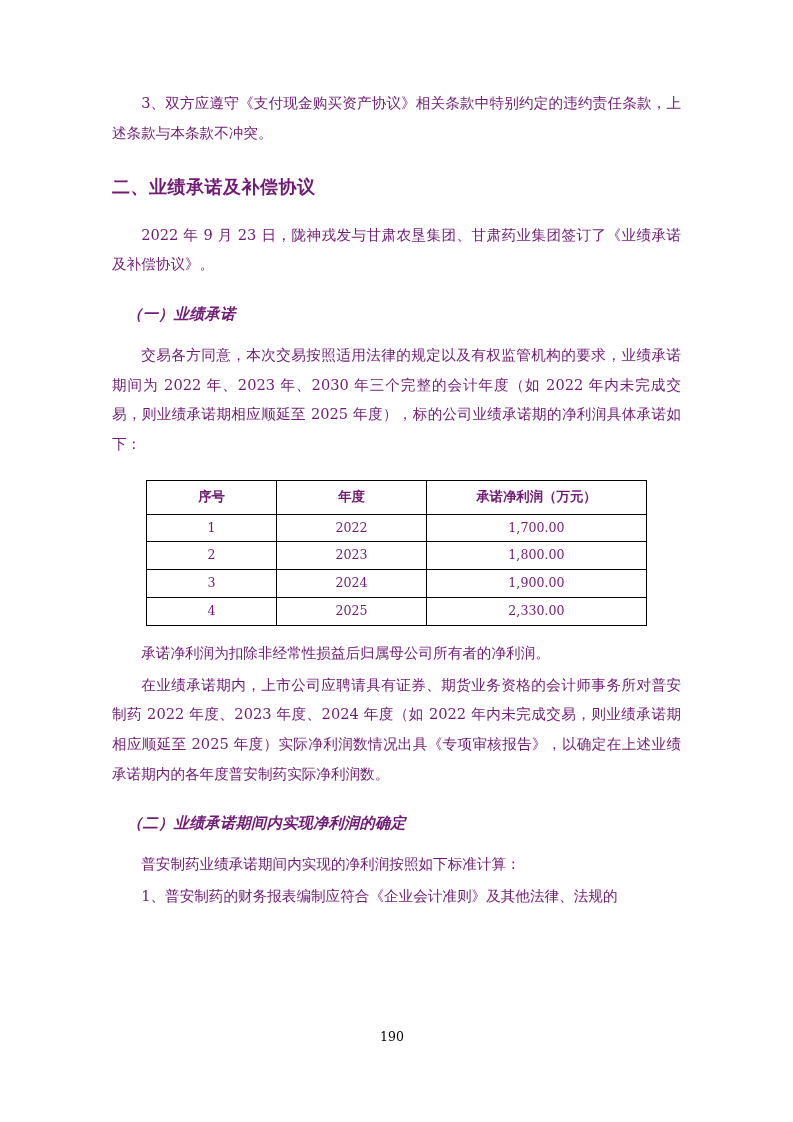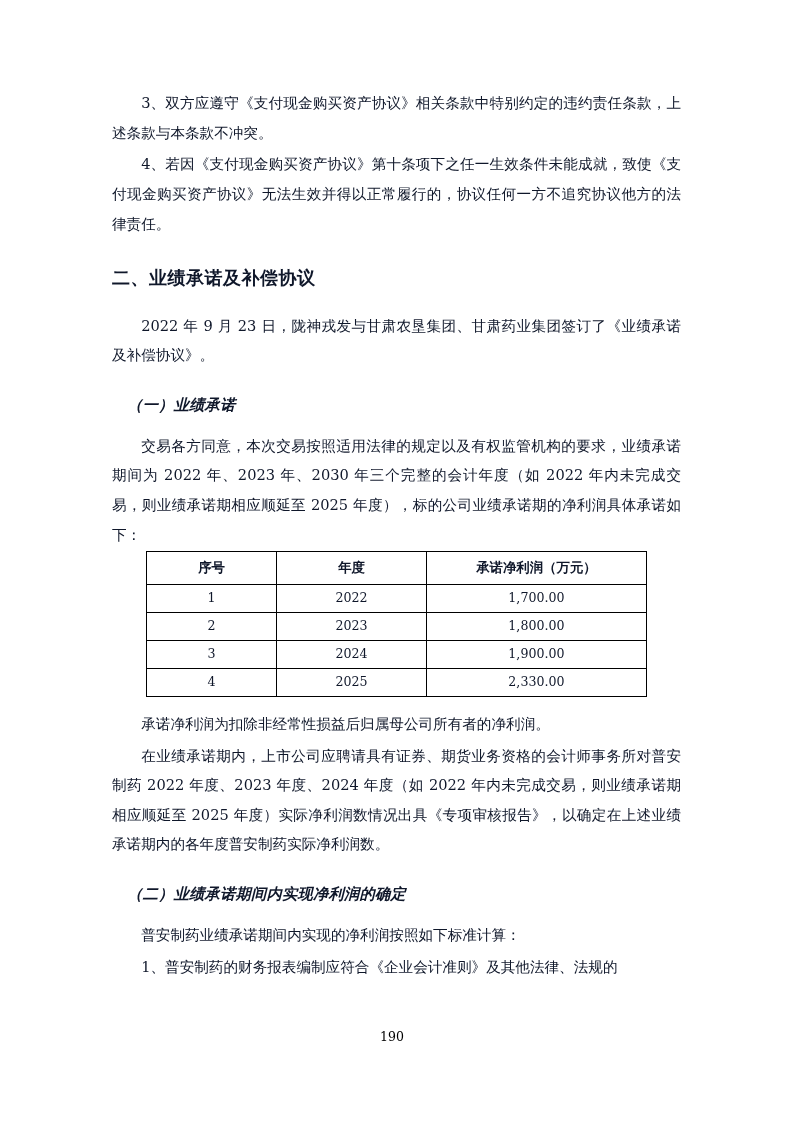--- a/index.html
+++ b/index.html
@@ -16,21 +16,21 @@
     background: #ffffff;
     position: relative;
     box-sizing: border-box;
     padding: 88px 112px 40px 112px;
     margin: 0 auto;
     overflow: hidden;
   }
   .doc-body {
     font-family: "DejaVu Serif", "Liberation Serif", serif;
     font-size: 14.6px;
-    color: #0f172a;
+    color: #701a75;
     line-height: 2.03;
     text-align: justify;
   }
   p.para {
     margin: 0 0 2px 0;
     text-indent: 2em;
   }
   h2.section {
     font-family: "DejaVu Sans", "Liberation Sans", sans-serif;
     font-weight: bold;
@@ -44,21 +44,21 @@
     font-weight: bold;
     font-size: 15.2px;
     margin: 20px 0 10px 0;
     text-indent: 1em;
     letter-spacing: 0.3px;
     font-style: italic;
   }
   table.commit-table {
     border-collapse: collapse;
     width: 88%;
-    margin: 2px auto 12px auto;
+    margin: 22px auto 12px auto;
     font-family: "DejaVu Serif", "Liberation Serif", serif;
     font-size: 13px;
   }
   table.commit-table th,
   table.commit-table td {
     border-left: 1px solid #000;
     border-right: 1px solid #000;
     text-align: center;
     padding: 4px 2px;
     line-height: 1.5;
@@ -93,21 +93,20 @@
   }
 </style>
 </head>
 <body>
 
 <div class="page">
   <div class="doc-body">
 
     <p class="para">3、双方应遵守《支付现金购买资产协议》相关条款中特别约定的违约责任条款，上述条款与本条款不冲突。</p>
 
-    <p class="para">4、若因《支付现金购买资产协议》第十条项下之任一生效条件未能成就，致使《支付现金购买资产协议》无法生效并得以正常履行的，协议任何一方不追究协议他方的法律责任。</p>
 
     <h2 class="section">二、业绩承诺及补偿协议</h2>
 
     <p class="para">2022 年 9 月 23 日，陇神戎发与甘肃农垦集团、甘肃药业集团签订了《业绩承诺及补偿协议》。</p>
 
     <h3 class="subsection">（一）业绩承诺</h3>
 
     <p class="para">交易各方同意，本次交易按照适用法律的规定以及有权监管机构的要求，业绩承诺期间为 2022 年、2023 年、2030 年三个完整的会计年度（如 2022 年内未完成交易，则业绩承诺期相应顺延至 2025 年度），标的公司业绩承诺期的净利润具体承诺如下：</p>
 
     <table class="commit-table">

